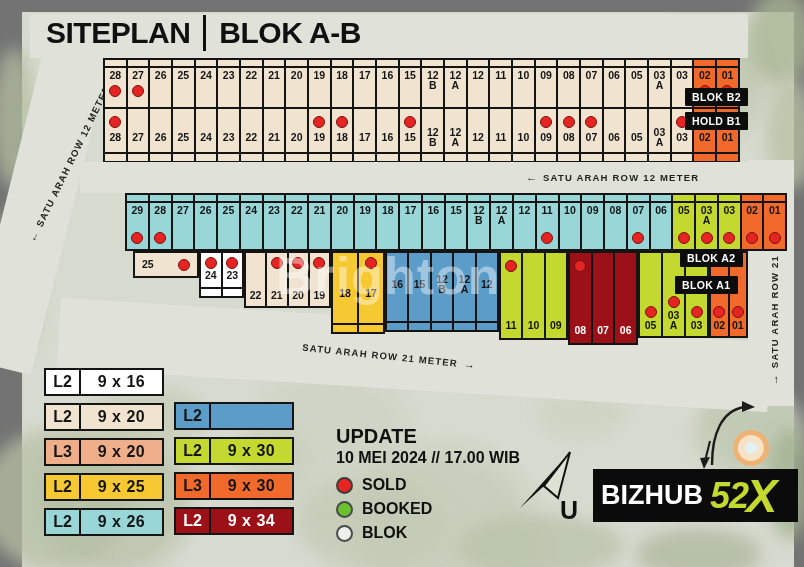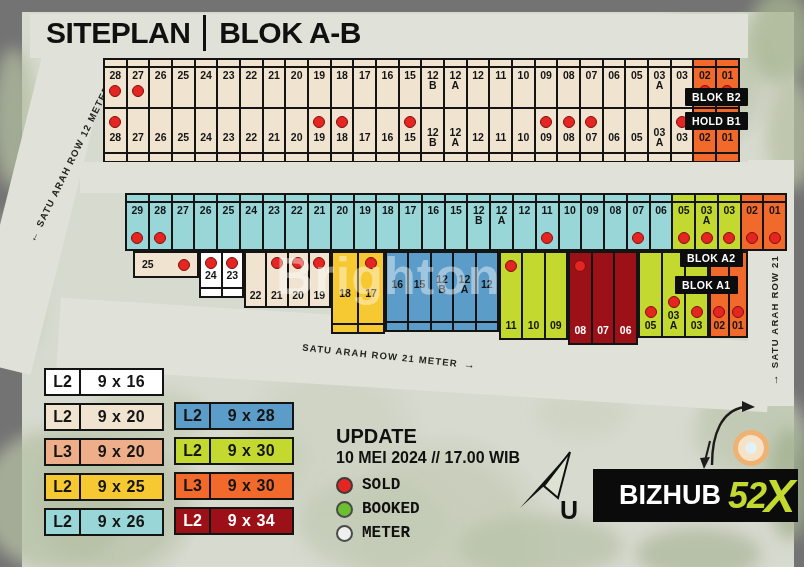--- a/index.html
+++ b/index.html
@@ -119,36 +119,36 @@
   .lg-row.light{color:#fff;}
   .lg-type{width:33px;border-right:2.5px solid #141414;display:flex;align-items:center;
            justify-content:center;font-weight:bold;font-size:16px;}
   .lg-size{flex:1;display:flex;align-items:center;justify-content:center;font-weight:bold;
            font-size:16px;letter-spacing:.5px;}
 
   
   #update{position:absolute;left:336px;top:425px;z-index:5;color:#101010;}
   .update-title{font-size:20px;font-weight:bold;}
   .update-value{font-size:16px;font-weight:bold;margin-top:1px;}
-  #status-list{margin-top:9px;font-family:Liberation Mono, monospace;}
+  #status-list{margin-top:9px;}
   .status-row{display:flex;align-items:center;margin-bottom:6px;}
   .status-circle{width:17px;height:17px;border-radius:50%;border:2px solid #4a4a4a;
                  margin-right:9px;box-sizing:border-box;}
   .status-circle.sold{background:var(--dot_sold);border-color:#3c3c3c;}
   .status-circle.booked{background:var(--booked);}
   .status-circle.hold{background:var(--hold);}
   .status-label{font-size:16px;font-weight:bold;}
 
   
   #compass{position:absolute;left:516px;top:448px;z-index:5;}
   #compass-u{position:absolute;left:560px;top:496px;font-size:25px;font-weight:bold;color:#101010;z-index:5;}
 
   
   #logo{position:absolute;left:593px;top:469px;width:205px;height:53px;background:#0b0b0b;
-        display:flex;align-items:center;z-index:9;padding-left:26px;box-sizing:border-box;}
+        display:flex;align-items:center;z-index:9;padding-left:8px;box-sizing:border-box;}
   .logo-brand{color:#fff;font-size:27px;font-weight:bold;}
   .logo-num{color:var(--green);font-size:36px;font-weight:bold;font-style:italic;
             margin-left:7px;letter-spacing:-1px;}
   .logo-x{color:var(--green);font-size:47px;font-weight:bold;font-style:italic;
           margin-left:-2px;line-height:1;}
 
   
   #curve-arrow{position:absolute;left:698px;top:395px;z-index:3;}
   #round-mark{position:absolute;left:733px;top:430px;width:36px;height:36px;border-radius:50%;
               border:5px solid rgba(238,166,96,.8);background:#f6e2c6;z-index:3;box-sizing:border-box;}
@@ -755,20 +755,23 @@
         <span class="dot"></span>
         <span class="num">01</span>
       </div>
     </div>
   <div class="blok" id="lbl-a2">BLOK A2</div>
   <div class="blok" id="lbl-a1">BLOK A1</div>
 
   <div class="rlabel" id="rl-left">
     <span class="rarrow">←</span><span>SATU ARAH ROW 12 METER</span>
   </div>
+  <div class="rlabel" id="rl-mid">
+    <span class="rarrow">←</span><span>SATU ARAH ROW 12 METER</span>
+  </div>
   <div class="rlabel" id="rl-bottom">
     <span>SATU ARAH ROW 21 METER</span><span class="rarrow">→</span>
   </div>
   <div class="rlabel" id="rl-right">
     <span class="rarrow">→</span><span>SATU ARAH ROW 21 METER</span><span class="rarrow">→</span>
   </div>
 
   <div id="watermark">Brighton</div>
 
   <div id="legend-col1">
@@ -789,21 +792,20 @@
         <span class="lg-size">9 x 25</span>
       </div>
       <div class="lg-row c-cyan">
         <span class="lg-type">L2</span>
         <span class="lg-size">9 x 26</span>
       </div>
     </div>
   <div id="legend-col2">
       <div class="lg-row c-blue">
         <span class="lg-type">L2</span>
-        <span class="lg-size">9 x 28</span>
       </div>
       <div class="lg-row c-green">
         <span class="lg-type">L2</span>
         <span class="lg-size">9 x 30</span>
       </div>
       <div class="lg-row c-orange">
         <span class="lg-type">L3</span>
         <span class="lg-size">9 x 30</span>
       </div>
       <div class="lg-row c-darkred light">
@@ -819,21 +821,21 @@
         <div class="status-row">
           <span class="status-circle sold"></span>
           <span class="status-label">SOLD</span>
         </div>
         <div class="status-row">
           <span class="status-circle booked"></span>
           <span class="status-label">BOOKED</span>
         </div>
         <div class="status-row">
           <span class="status-circle hold"></span>
-          <span class="status-label">METER</span>
+          <span class="status-label">BLOK</span>
         </div>
       </div>
   </div>
 
   <div id="compass">
     <svg width="60" height="62" viewBox="0 0 60 62">
       <polygon points="54,4 4,60 28,38" fill="#10120f"></polygon>
       <polygon points="54,4 28,38 42,50" fill="#dde3d3" stroke="#10120f" stroke-width="2"></polygon>
     </svg>
   </div>

